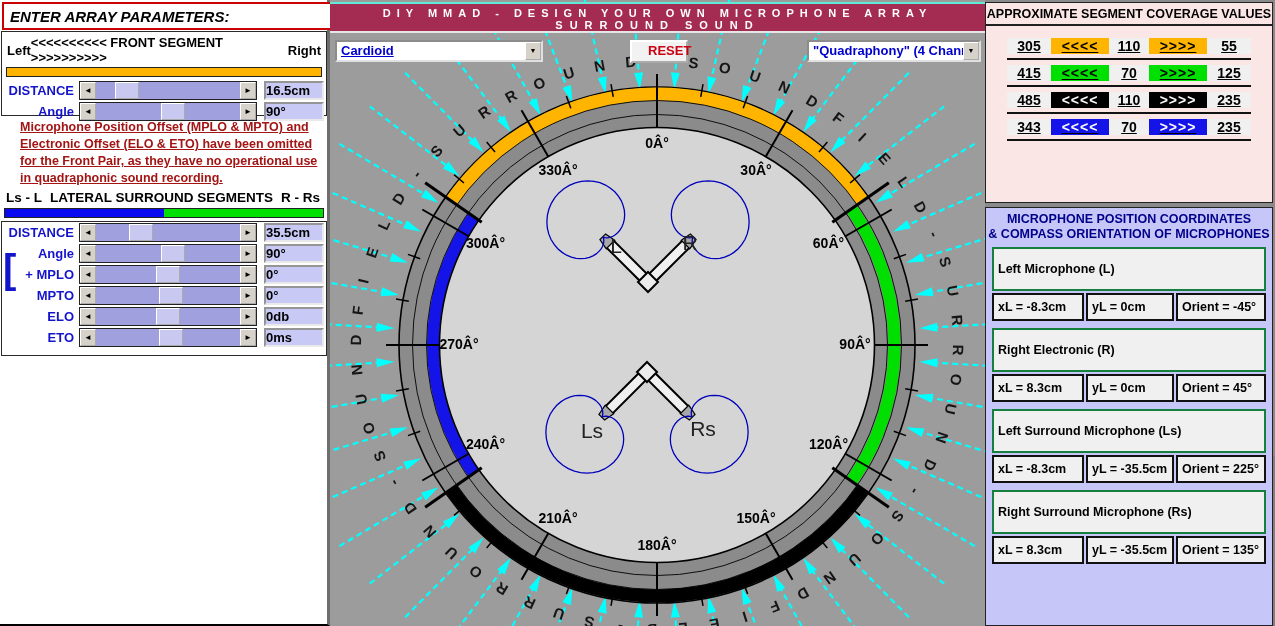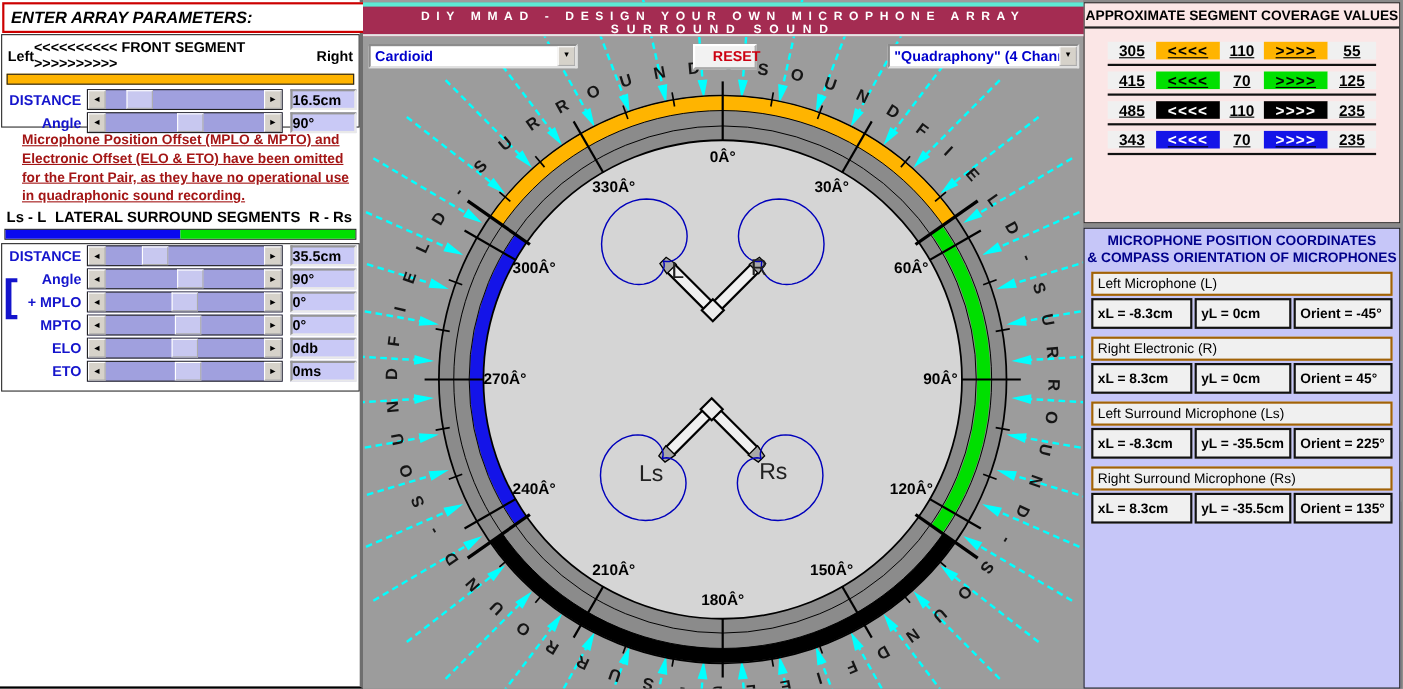--- a/index.html
+++ b/index.html
@@ -33,51 +33,51 @@
   .strack{flex:1;position:relative;}
   .sthumb{position:absolute;top:0;height:100%;width:24px;background:#c8c8f0;border:1px outset #fff;box-sizing:border-box;}
   .sval{width:60px;height:19px;margin-left:7px;background:#c9c9f6;border:2px inset #e9e9e9;box-sizing:border-box;
     font-weight:bold;font-size:13px;text-align:left;line-height:15px;color:#000;flex:none;}
   .note{position:absolute;left:20px;top:119px;width:304px;color:#a31515;font-weight:bold;font-size:12.5px;line-height:17px;text-decoration:underline;}
   .bracket{position:absolute;left:3px;top:247px;color:#1414cc;font-size:40px;font-weight:bold;line-height:44px;}
   
   .center-panel{position:absolute;left:330px;top:0;width:655px;height:626px;background:#9c9c9c;}
   .center-panel svg{position:absolute;left:0;top:0;}
   .banner{position:absolute;left:0;top:2px;width:655px;height:31px;background:#a42c52;
-    border-top:4px solid #5eead4;border-bottom:2px solid #e6e6e6;box-sizing:border-box;
+    border-top:2px solid #5eead4;border-bottom:2px solid #e6e6e6;box-sizing:border-box;
     color:#fff;text-align:center;font-weight:bold;font-size:11px;z-index:5;}
   .banner .l1{letter-spacing:6px;margin-top:3px;}
   .banner .l2{letter-spacing:7px;margin-top:0px;}
   .sel{position:absolute;top:40px;height:22px;background:#fff;border:2px inset #e0e0e0;box-sizing:border-box;
     color:#0000cc;font-weight:bold;font-size:13px;line-height:17px;padding-left:4px;z-index:5;
     white-space:nowrap;overflow:hidden;}
   .sel .arrow{position:absolute;right:0;top:0;width:16px;height:100%;background:#d6d2ca;
     border:1px outset #fff;box-sizing:border-box;color:#000;font-size:7px;text-align:center;line-height:16px;}
-  .sel-left{left:5px;width:190px;}
+  .sel-left{left:5px;width:208px;text-decoration:underline;}
   .sel-right{left:477px;width:174px;}
   .reset-btn{position:absolute;left:300px;top:40px;width:58px;height:23px;background:#f2f2f2;
     border:2px outset #fff;box-sizing:border-box;color:#cc0011;font-weight:bold;font-size:13px;
     text-align:center;line-height:18px;z-index:5;cursor:pointer;padding-left:16px;}
   
   .right-panel{position:absolute;left:985px;top:0;width:290px;height:456px;background:#8a8a8a;}
   .cov-panel{position:absolute;left:0;top:2px;width:288px;height:201px;background:#fbe6e6;
     border:1px solid #222;box-sizing:border-box;}
   .cov-title{font-weight:bold;font-size:12.5px;color:#000;text-align:center;padding:4px 0 3px 0;
     border-bottom:2px solid #222;}
   .cov-rows{margin-top:7px;}
   .cov-row{width:244px;margin:0 auto;display:flex;align-items:center;height:25px;border-bottom:2px solid #111;text-decoration:underline;}
   .cov-num{background:#f0f0f0;font-weight:bold;font-size:14px;text-align:center;color:#000;}
   .cn1{width:44px;} .cn2{width:40px;} .cn3{width:44px;}
   .cov-chev{width:58px;font-weight:bold;font-size:14px;text-align:center;letter-spacing:1px;}
   .coord-panel{position:absolute;left:0;top:207px;width:288px;height:419px;background:#c6c6f8;
     border:1px solid #222;box-sizing:border-box;}
   .coord-title{color:#00008b;font-weight:bold;font-size:12.5px;text-align:center;line-height:15px;margin-top:4px;}
   .mic-group{margin:5px 6px 7px 6px;}
-  .mic-name{background:#f0f0f0;border:2px solid #a16207;font-weight:normal;font-size:12.5px;color:#000;
-    padding:2px 4px;margin-bottom:2px;}
+  .mic-name{background:#f0f0f0;border:2px solid #15803d;font-weight:bold;font-size:12.5px;color:#000;
+    padding:13px 4px;margin-bottom:2px;}
   .mic-cells{display:flex;gap:2px;}
   .mic-cell{background:#f0f0f0;border:2px solid #111;font-weight:bold;font-size:12.5px;color:#000;
     padding:5px 4px;box-sizing:border-box;}
   .mc1{width:92px;} .mc2{width:88px;} .mc3{flex:1;}
 </style>
 </head>
 <body>
 
 <div class="left-panel">
   <div class="title-box">

